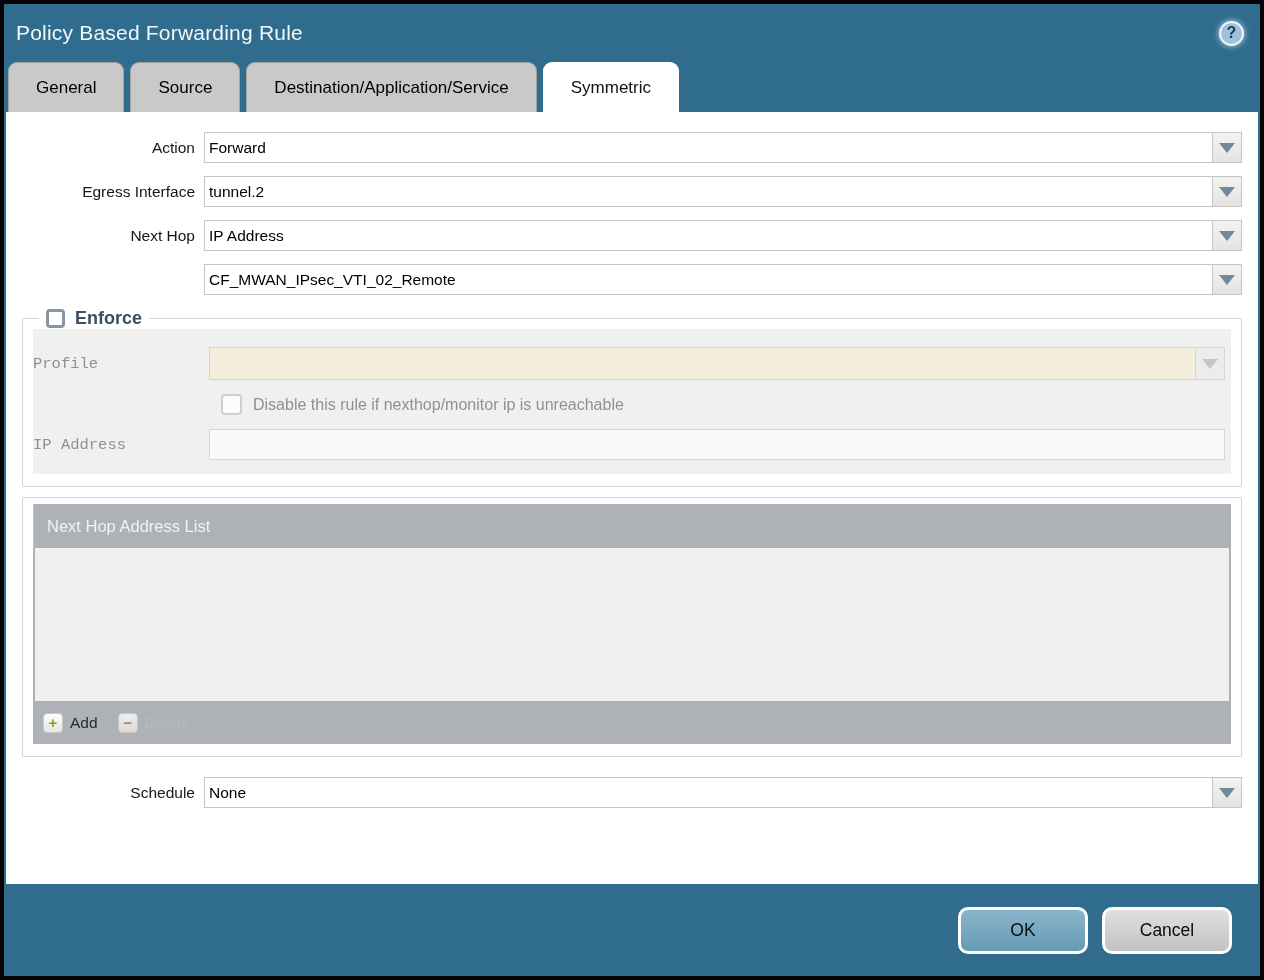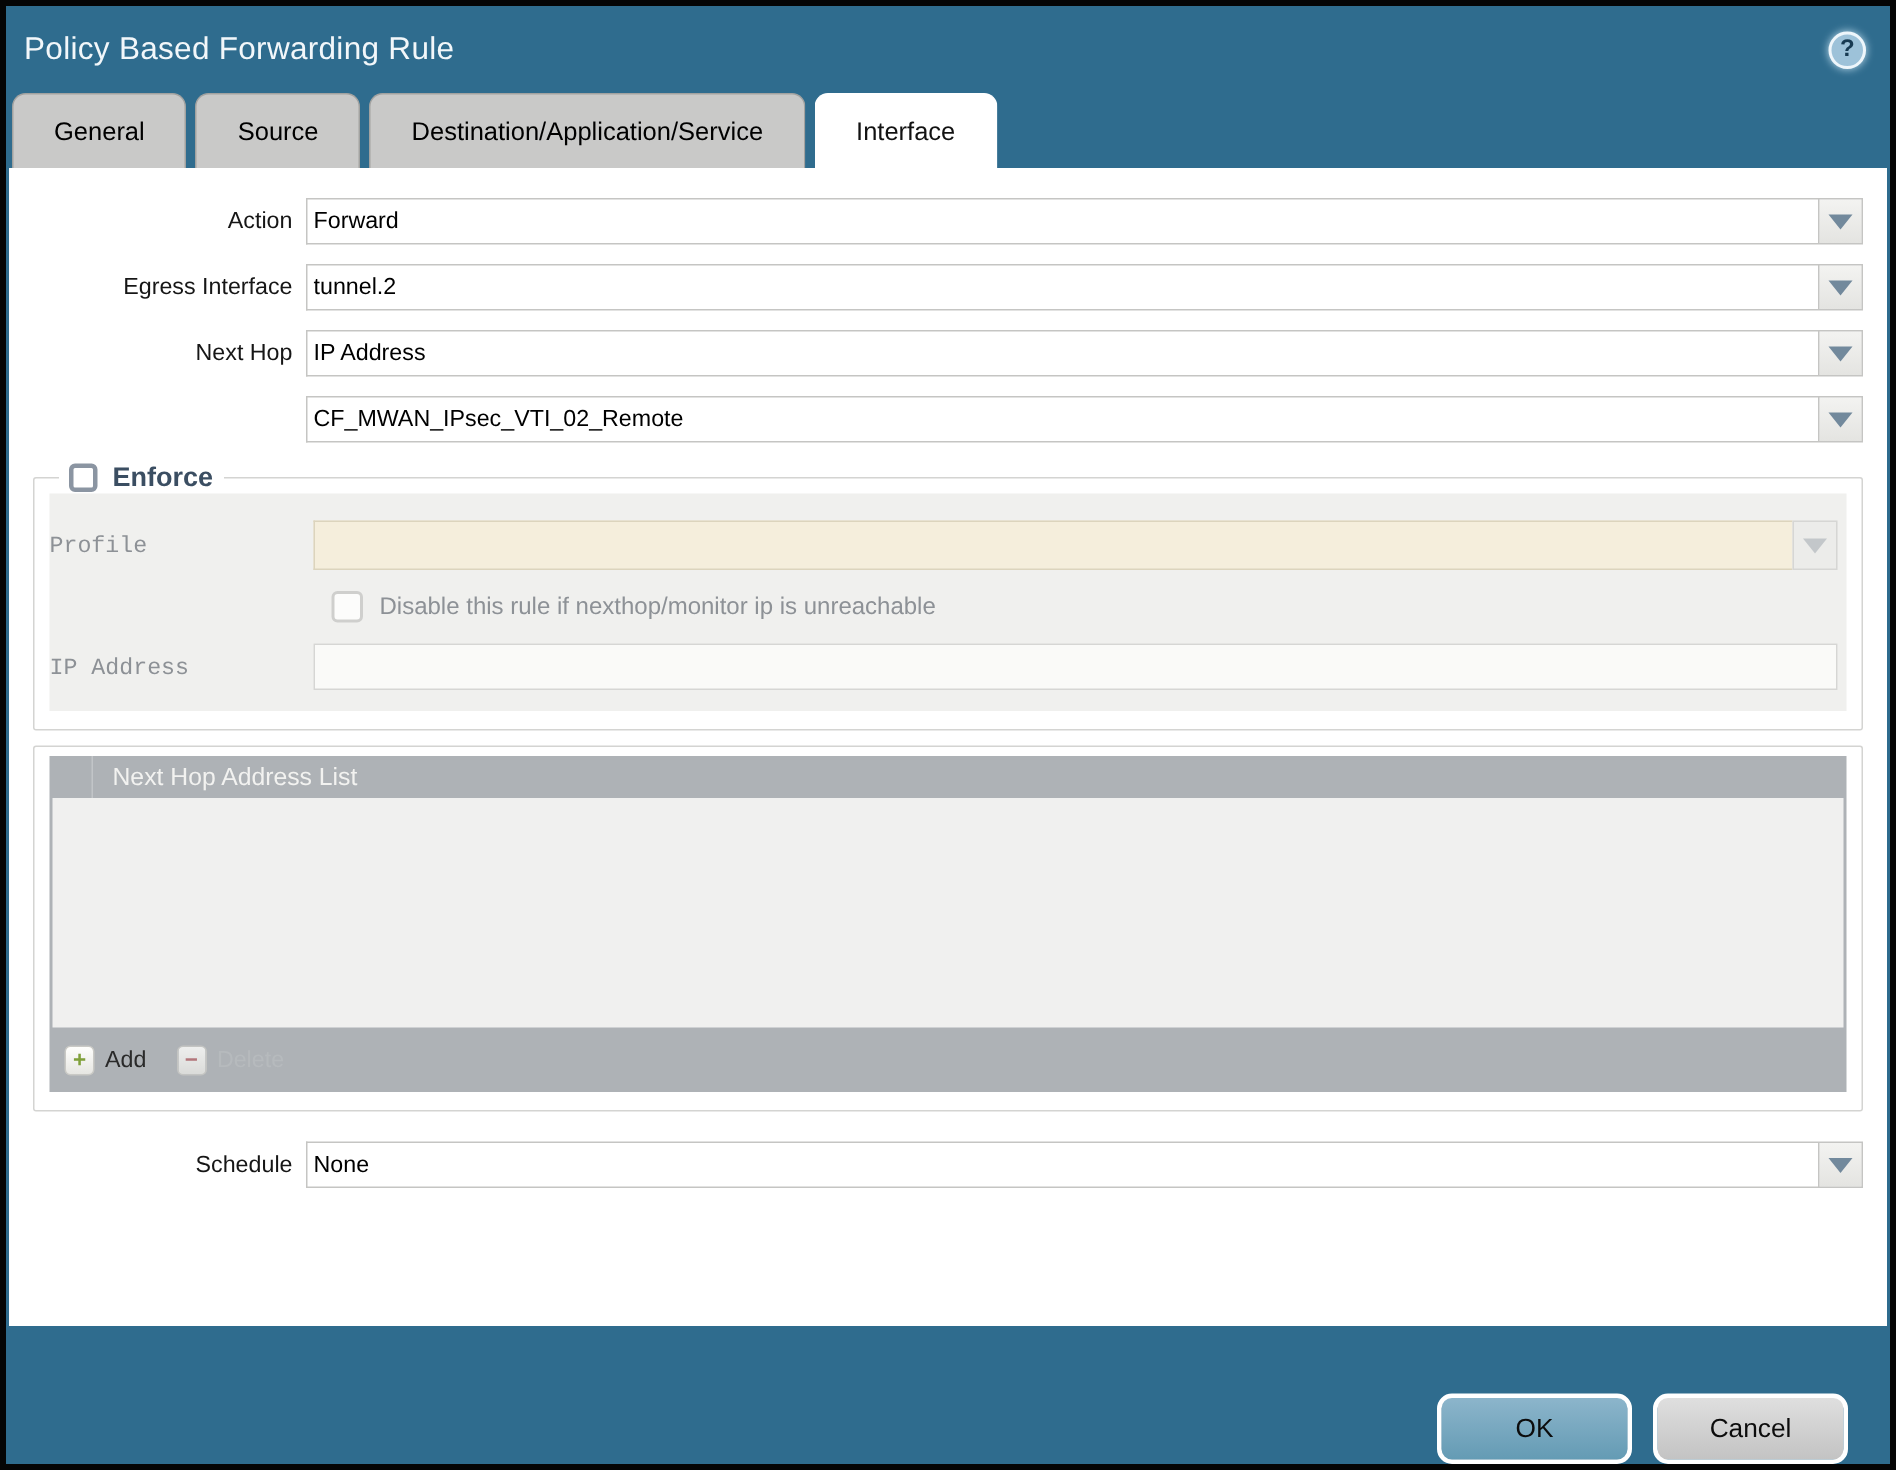--- a/index.html
+++ b/index.html
@@ -114,24 +114,23 @@
   .tinput.disabled { background:#fafaf8; border:1px solid #d6d6d4; height:31px; }
   .pad-r { margin-right:6px; }
 
   .sub-check { display:flex; align-items:center; gap:11px; margin:14px 0 14px 188px; }
   .cbox.dis { border:2px solid #cfcfcd; background:#fcfcfb; width:21px; height:21px; flex-basis:21px; cursor:default; }
   .sub-check .txt { font-size:16px; color:#8d9196; }
 
   
   .nh-table { margin-top:6px; background:#aeb2b6; }
   .nh-head {
-    height:28px; display:flex; align-items:center;
+    height:44px; display:flex; align-items:center;
     padding-left:13px; color:#f2f2f0; font-size:16.5px;
     border-left:1px solid #c2c5c8;
-    margin-left:28px;
   }
   .nh-body { height:153px; background:#f0f0ef; margin:0 2px; }
   .nh-foot { height:43px; display:flex; align-items:center; gap:20px; padding-left:10px; }
   .tool { display:flex; align-items:center; gap:7px; cursor:pointer; }
   .tool-icon {
     width:20px; height:20px; border-radius:4px;
     background:linear-gradient(#fefefc,#e6e6e2);
     border:1px solid #c9c9c5;
     display:flex; align-items:center; justify-content:center;
     font-weight:bold; font-size:15px; line-height:1;
@@ -141,21 +140,21 @@
   .tool.disabled { cursor:default; }
   .tool.disabled .tool-icon { opacity:.8; }
   .tool-lbl { font-size:15.5px; color:#2a2a2a; }
   .tool.disabled .tool-lbl { color:#b6babd; }
 
   .sched { margin-top:20px; }
 
   
   .bottombar {
     height:92px; flex:0 0 92px;
-    display:flex; align-items:flex-end; justify-content:flex-end;
+    display:flex; align-items:center; justify-content:flex-end;
     gap:14px; padding-right:28px;
   }
   .btn {
     width:130px; height:47px;
     border-radius:10px; border:3px solid #fff;
     font-size:17.5px; color:#0c0c0c;
     display:flex; align-items:center; justify-content:center;
     cursor:pointer; font-family:"Liberation Sans", sans-serif;
   }
   .btn.ok { background:linear-gradient(#8cb5cb,#649bb4); }
@@ -168,21 +167,21 @@
 
   <div class="titlebar">
     <span class="title">Policy Based Forwarding Rule</span>
     <span class="help-icon">?</span>
   </div>
 
   <div class="tabs">
     <div class="tab">General</div>
     <div class="tab">Source</div>
     <div class="tab">Destination/Application/Service</div>
-    <div class="tab active">Interface</div>
+    <div class="tab active">Symmetric</div>
   </div>
 
   <div class="content">
 
     <div class="row">
       <div class="lbl">Action</div>
       <div class="fld">
         <input class="tinput" readonly="" value="Forward" style="">
         <div class="dd-btn">
           <span class="chev"></span>

